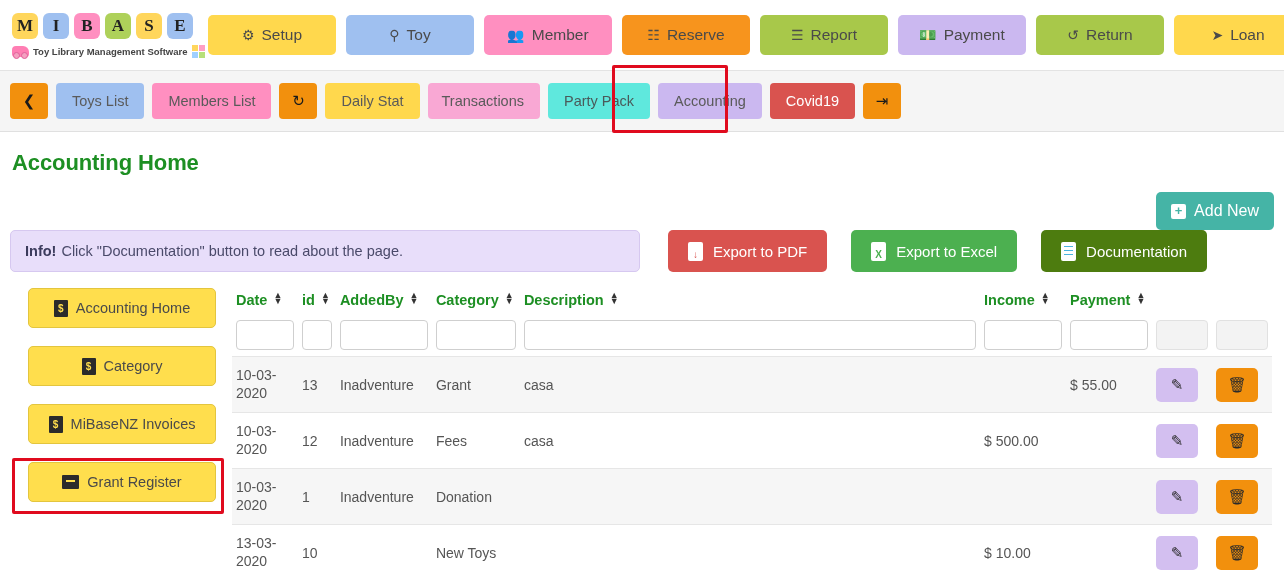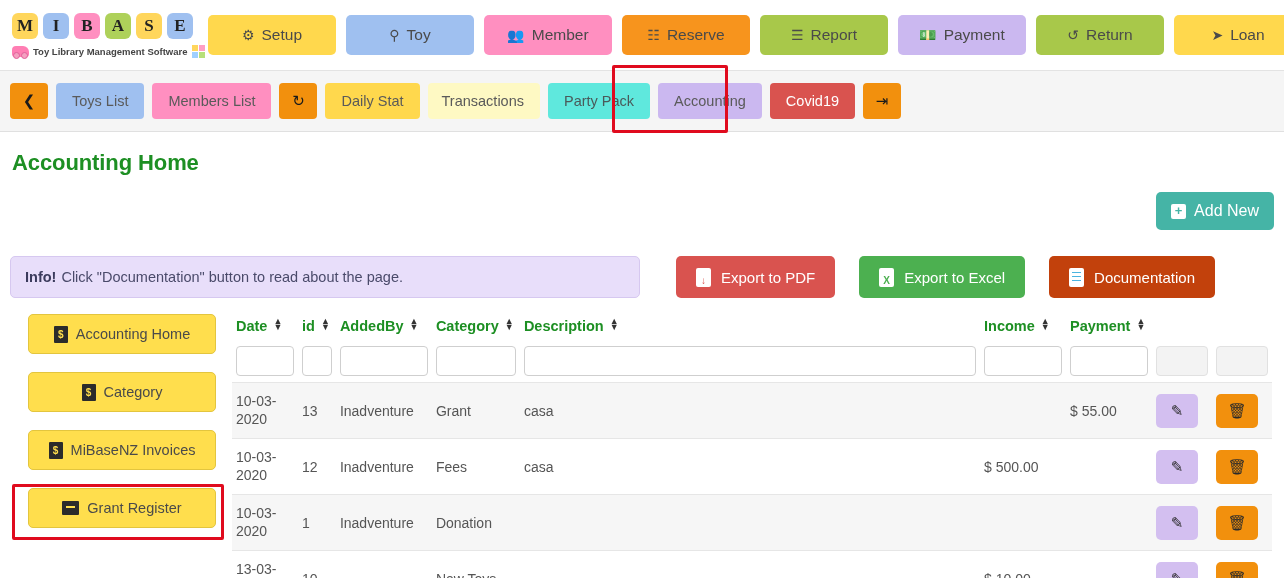--- a/index.html
+++ b/index.html
@@ -102,21 +102,21 @@
     background: #45b4a6; color: #fff; border: none; border-radius: 5px;
     height: 38px; padding: 0 15px; font-size: 16px;
     display: flex; align-items: center; gap: 8px; cursor: pointer;
   }
   .plus-sq {
     width: 15px; height: 15px; background:#fff; color:#45b4a6;
     border-radius: 2px; font-size: 13px; font-weight: bold; line-height: 14px;
     text-align:center; display:inline-block;
   }
 
-  .infobar-row { display: flex; align-items: center; gap: 8px; margin-top: 26px; }
+  .infobar-row { display: flex; align-items: center; gap: 0; margin-top: 0; }
   .infobox {
     flex: 0 0 630px;
     background: #e8defa; border: 1px solid #d6c8f0; border-radius: 5px;
     height: 42px; display: flex; align-items: center;
     padding: 0 14px; color: #4a4a6a; font-size: 14.5px;
   }
   .infobox b { margin-right: 5px; color: #3b3b5c; }
   .exp-group { display: flex; gap: 24px; margin-left: 28px; }
   .ebtn {
     height: 42px; border: none; border-radius: 5px; color: #fff;
@@ -270,21 +270,21 @@
     </button>
     <button class="sbtn" style="background: rgb(255, 143, 192); color: rgb(90, 90, 90);">
       <span>Members List</span>
     </button>
     <button class="sbtn icon-only" style="background: rgb(242, 144, 13); color: rgb(26, 26, 26);">
       <span>↻</span>
     </button>
     <button class="sbtn" style="background: rgb(255, 216, 77); color: rgb(90, 90, 90);">
       <span>Daily Stat</span>
     </button>
-    <button class="sbtn" style="background: #fef9c3; color: rgb(90, 90, 90); padding-left: 14px;">
+    <button class="sbtn" style="background: #f9a8d4; color: rgb(90, 90, 90); padding-left: 14px;">
       <span>Transactions</span>
     </button>
     <button class="sbtn" style="background: rgb(95, 232, 221); color: rgb(74, 90, 90);">
       <span>Party Pack</span>
     </button>
     <button class="sbtn" style="background: rgb(203, 184, 240); color: rgb(90, 90, 90); text-align: right;">
       <span>Accounting</span>
     </button>
     <button class="sbtn" style="background: rgb(217, 83, 79); color: rgb(255, 255, 255);">
       <span>Covid19</span>
@@ -313,21 +313,21 @@
     </div>
     <div class="exp-group">
         <button class="ebtn" style="background: rgb(217, 83, 79);">
           <span class="pdf-ico" style="color: rgb(217, 83, 79);">↓</span>
           <span>Export to PDF</span>
         </button>
         <button class="ebtn" style="background: rgb(76, 176, 80);">
           <span class="xls-ico" style="color: rgb(76, 176, 80);">X</span>
           <span>Export to Excel</span>
         </button>
-        <button class="ebtn" style="background: #c2410c;">
+        <button class="ebtn" style="background: #4d7c0f;">
           <span class="doc-ico" style="color: rgb(75, 180, 224);">
             <span></span>
           </span>
           <span>Documentation</span>
         </button>
       </div>
   </div>
 
   <div class="main">
     <div class="sidebar sidebar-wrap">

